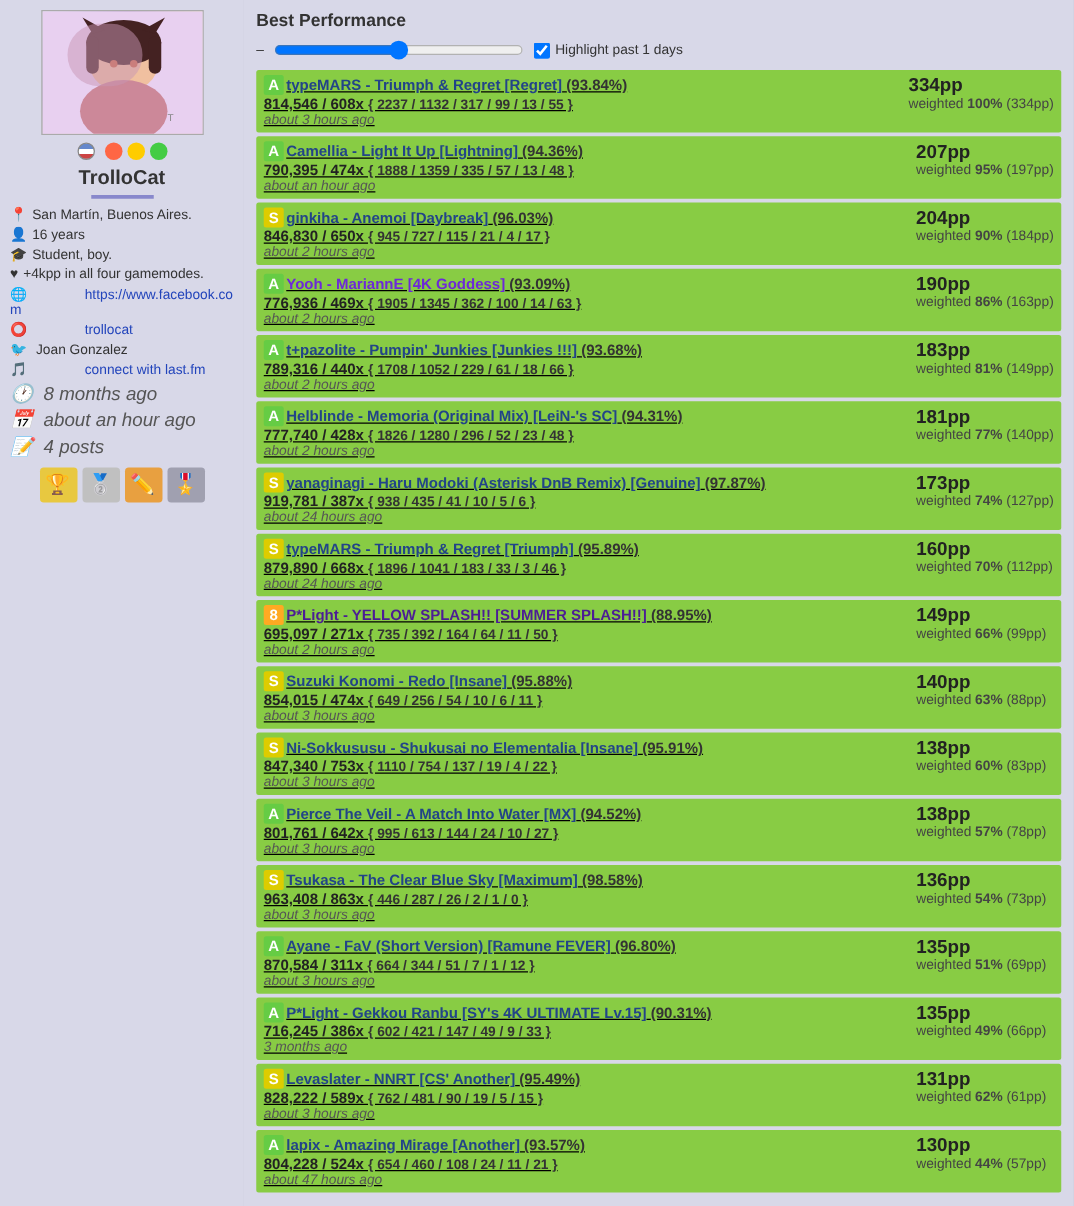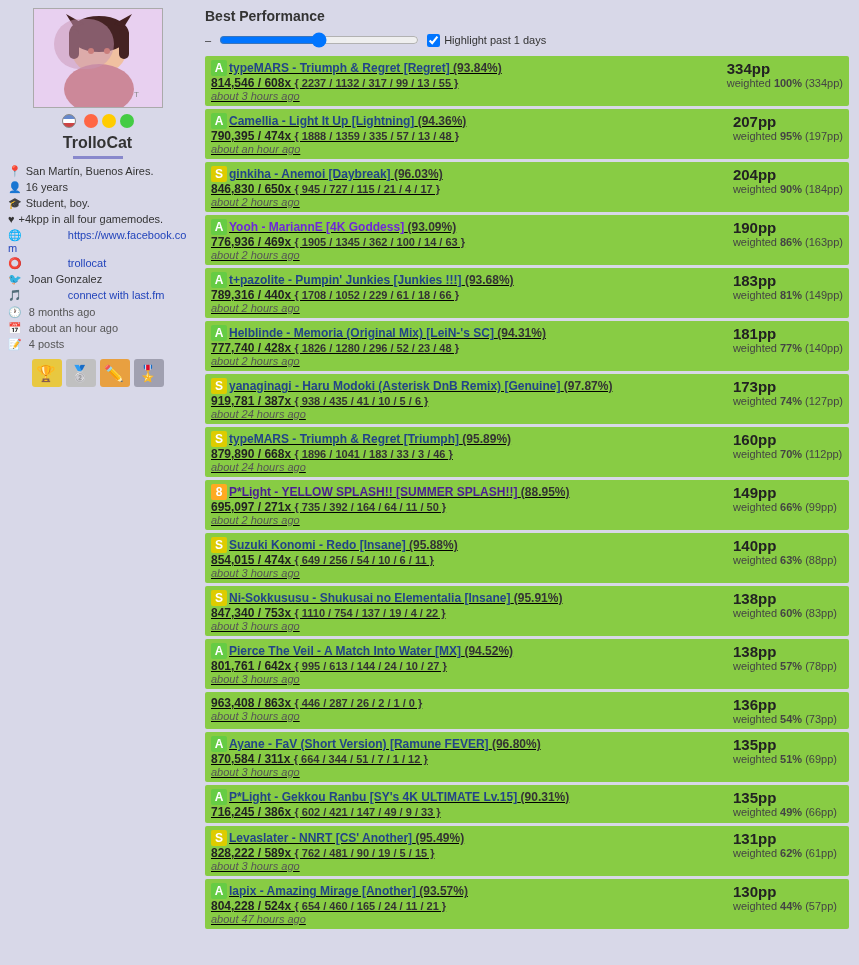--- a/index.html
+++ b/index.html
@@ -73,21 +73,21 @@
     }
     .profile-info .icon { margin-right: 4px; }
     .profile-link {
       font-size: 11px;
       color: #2244bb;
       text-decoration: none;
       word-break: break-all;
       padding-left: 39px;
     }
     .sidebar-section { margin-top: 4px; }
-    .time-ago { font-size: 11px; color: #555; }
+    .time-ago { font-size: 15px; color: #555; font-style: italic; }
 
     .trophy-row {
       display: flex;
       gap: 4px;
       margin-top: 8px;
       justify-content: center;
     }
     .trophy-icon {
       width: 30px; height: 28px;
       border-radius: 3px;
@@ -447,20 +447,24 @@
       <div class="perf-score">801,761 / 642x <span class="perf-hits">{ 995 / 613 / 144 / 24 / 10 / 27 }</span></div>
       <div class="perf-time">about 3 hours ago</div>
     </div>
     <div class="perf-right">
       <div class="pp-main">138pp</div>
       <div class="pp-weighted">weighted <strong>57%</strong> (78pp)</div>
     </div>
   </div>
       <div class="perf-row">
     <div class="perf-left">
+      <div class="perf-score">
+        <span class="rank-icon" style="background:#ddcc00;color:#fff;">S</span><a href="#" style="color:#224488;text-decoration:none;font-weight:bold;">Tsukasa - The Clear Blue Sky [Maximum]</a>
+        <span class="perf-accuracy"> (98.58%)</span>
+      </div>
       <div class="perf-score">963,408 / 863x <span class="perf-hits">{ 446 / 287 / 26 / 2 / 1 / 0 }</span></div>
       <div class="perf-time">about 3 hours ago</div>
     </div>
     <div class="perf-right">
       <div class="pp-main">136pp</div>
       <div class="pp-weighted">weighted <strong>54%</strong> (73pp)</div>
     </div>
   </div>
       <div class="perf-row">
     <div class="perf-left">
@@ -476,20 +480,21 @@
       <div class="pp-weighted">weighted <strong>51%</strong> (69pp)</div>
     </div>
   </div>
       <div class="perf-row">
     <div class="perf-left">
       <div class="perf-score">
         <span class="rank-icon" style="background:#66cc44;color:#fff;">A</span><a href="#" style="color:#224488;text-decoration:none;font-weight:bold;">P*Light - Gekkou Ranbu [SY's 4K ULTIMATE Lv.15]</a>
         <span class="perf-accuracy"> (90.31%)</span>
       </div>
       <div class="perf-score">716,245 / 386x <span class="perf-hits">{ 602 / 421 / 147 / 49 / 9 / 33 }</span></div>
+      <div class="perf-time">3 months ago</div>
     </div>
     <div class="perf-right">
       <div class="pp-main">135pp</div>
       <div class="pp-weighted">weighted <strong>49%</strong> (66pp)</div>
     </div>
   </div>
       <div class="perf-row">
     <div class="perf-left">
       <div class="perf-score">
         <span class="rank-icon" style="background:#ddcc00;color:#fff;">S</span><a href="#" style="color:#224488;text-decoration:none;font-weight:bold;">Levaslater - NNRT [CS' Another]</a>
@@ -502,21 +507,21 @@
       <div class="pp-main">131pp</div>
       <div class="pp-weighted">weighted <strong>62%</strong> (61pp)</div>
     </div>
   </div>
       <div class="perf-row">
     <div class="perf-left">
       <div class="perf-score">
         <span class="rank-icon" style="background:#66cc44;color:#fff;">A</span><a href="#" style="color:#224488;text-decoration:none;font-weight:bold;">lapix - Amazing Mirage [Another]</a>
         <span class="perf-accuracy"> (93.57%)</span>
       </div>
-      <div class="perf-score">804,228 / 524x <span class="perf-hits">{ 654 / 460 / 165 / 24 / 11 / 21 }</span></div>
+      <div class="perf-score">804,228 / 524x <span class="perf-hits">{ 654 / 460 / 108 / 24 / 11 / 21 }</span></div>
       <div class="perf-time">about 47 hours ago</div>
     </div>
     <div class="perf-right">
       <div class="pp-main">130pp</div>
       <div class="pp-weighted">weighted <strong>44%</strong> (57pp)</div>
     </div>
   </div>
     </div>
 </div>
 

